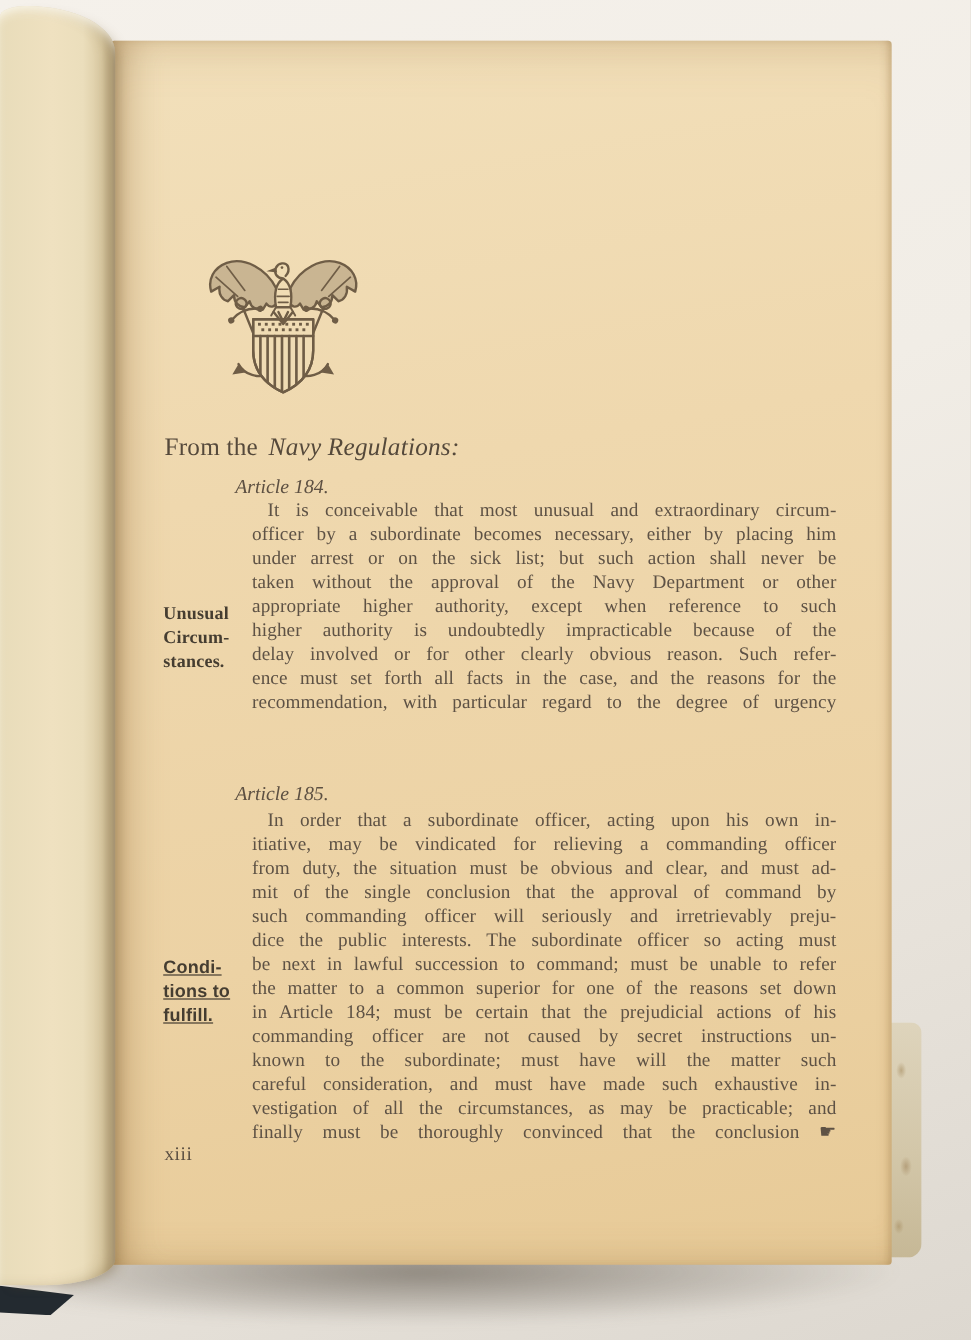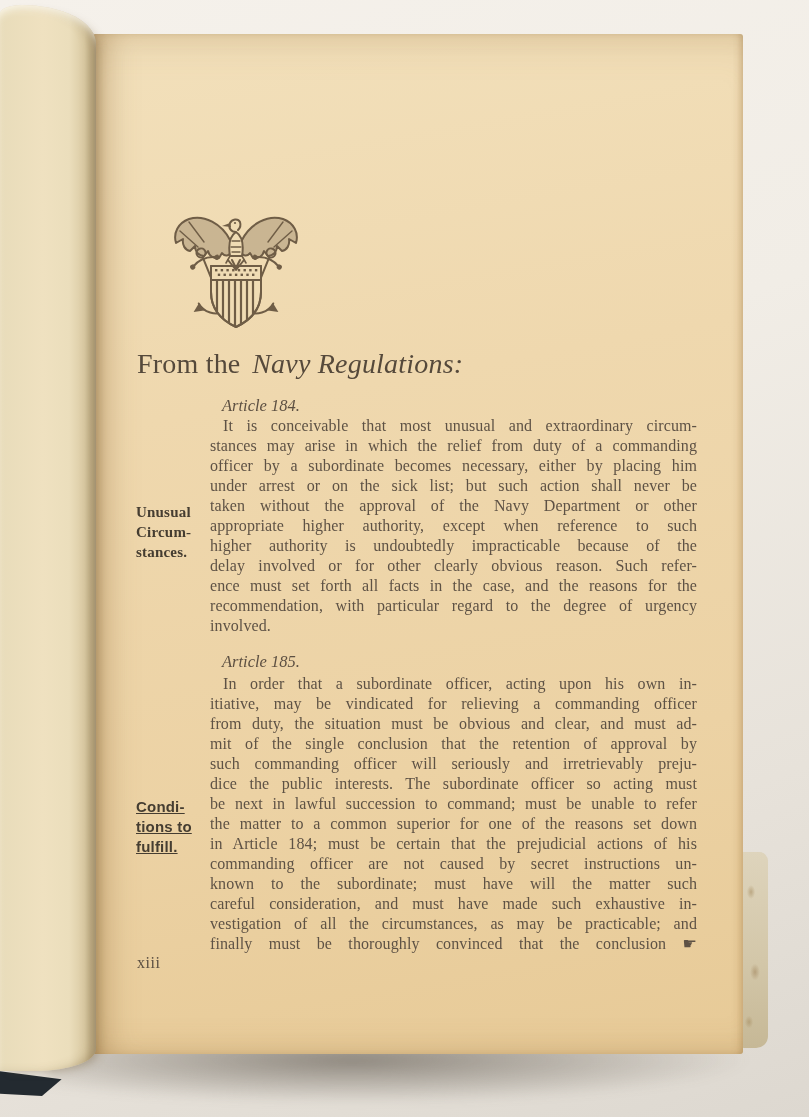--- a/index.html
+++ b/index.html
@@ -32,24 +32,24 @@
   
   .facing-page{position:absolute;left:0;top:5px;width:96px;height:1066px;z-index:4;
     background:linear-gradient(90deg,#e8dcba 0%,#efe1c0 45%,#ebdebc 72%,#dacaa3 88%,#c0ae86 97%,#a59472 100%);
     border-radius:26px 88px 0 0 / 10px 46px 0 0;
     border-bottom-right-radius:70px 26px;
     box-shadow:inset 0 7px 9px -4px rgba(255,253,244,.9),
                inset -9px 0 12px -5px rgba(118,93,54,.45),
                6px 4px 10px -4px rgba(110,85,45,.35);}
   
   .emblem{position:absolute;left:77px;top:176px;width:132px;height:128px;}
-  .heading{position:absolute;left:44px;top:314px;font-size:28px;color:#55493b;
+  .heading{position:absolute;left:44px;top:326px;font-size:21px;color:#55493b;
     letter-spacing:.2px;white-space:nowrap;}
   .heading .it{font-style:italic;margin-left:.42em;}
-  .art-title{position:absolute;left:129px;font-style:italic;font-size:16.5px;color:#5d5042;}
+  .art-title{position:absolute;left:103px;font-style:italic;font-size:16.5px;color:#5d5042;}
   .t1{top:362px;} .t2{top:618px;}
   .para{position:absolute;left:117px;width:487px;color:#5e5245;}
   .p1{top:382px;} .p2{top:640px;}
   .bl{height:20px;line-height:20px;font-size:16px;text-align:justify;text-align-last:justify;
     white-space:nowrap;letter-spacing:.1px;}
   .bl.indent{text-indent:13px;}
   .bl.no-just{text-align-last:left;}
   .mnote{position:absolute;left:43px;width:78px;color:#453d31;
     font-family:"Liberation Sans", sans-serif;font-weight:700;font-size:15px;
     line-height:20px;letter-spacing:.2px;}
@@ -138,43 +138,41 @@
       </svg>
     </div>
 
     <div class="heading">
       <span>From the</span><span class="it">Navy Regulations:</span>
     </div>
 
     <div class="art-title t1">Article 184.</div>
     <div class="para p1">
         <div class="bl indent">It is conceivable that most unusual and extraordinary circum-</div>
-        <div class="bl">stances may arise in which the relief from duty of a commanding</div>
         <div class="bl">officer by a subordinate becomes necessary, either by placing him</div>
         <div class="bl">under arrest or on the sick list; but such action shall never be</div>
         <div class="bl">taken without the approval of the Navy Department or other</div>
         <div class="bl">appropriate higher authority, except when reference to such</div>
         <div class="bl">higher authority is undoubtedly impracticable because of the</div>
         <div class="bl">delay involved or for other clearly obvious reason. Such refer-</div>
         <div class="bl">ence must set forth all facts in the case, and the reasons for the</div>
         <div class="bl">recommendation, with particular regard to the degree of urgency</div>
-        <div class="bl no-just">involved.</div>
       </div>
     <div class="mnote n1">
         <div>Unusual</div>
         <div>Circum-</div>
         <div>stances.</div>
       </div>
 
     <div class="art-title t2">Article 185.</div>
     <div class="para p2">
         <div class="bl indent">In order that a subordinate officer, acting upon his own in-</div>
         <div class="bl">itiative, may be vindicated for relieving a commanding officer</div>
         <div class="bl">from duty, the situation must be obvious and clear, and must ad-</div>
-        <div class="bl">mit of the single conclusion that the retention of approval by</div>
+        <div class="bl">mit of the single conclusion that the approval of command by</div>
         <div class="bl">such commanding officer will seriously and irretrievably preju-</div>
         <div class="bl">dice the public interests. The subordinate officer so acting must</div>
         <div class="bl">be next in lawful succession to command; must be unable to refer</div>
         <div class="bl">the matter to a common superior for one of the reasons set down</div>
         <div class="bl">in Article 184; must be certain that the prejudicial actions of his</div>
         <div class="bl">commanding officer are not caused by secret instructions un-</div>
         <div class="bl">known to the subordinate; must have will the matter such</div>
         <div class="bl">careful consideration, and must have made such exhaustive in-</div>
         <div class="bl">vestigation of all the circumstances, as may be practicable; and</div>
         <div class="bl">finally must be thoroughly convinced that the conclusion ☛</div>

